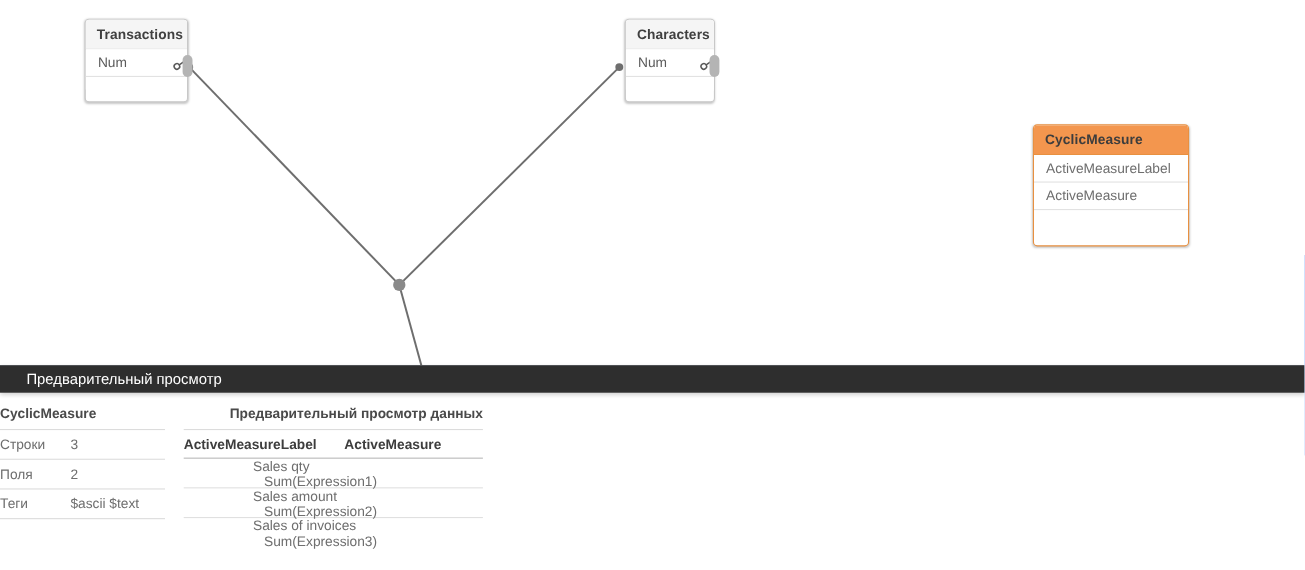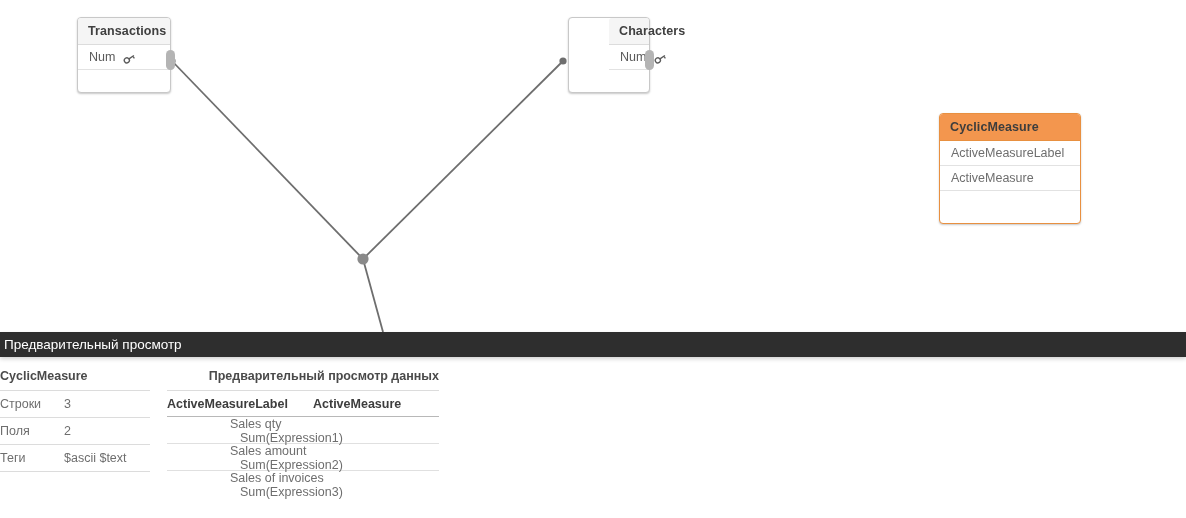--- a/index.html
+++ b/index.html
@@ -57,20 +57,21 @@
   .node-body { background: #ffffff; border-radius: 0 0 3px 3px; }
   .node-field {
     height: 25px;
     display: flex;
     align-items: center;
     padding-left: 11px;
     font-size: 12.5px;
     color: #5a5a5a;
     border-bottom: 1px solid #e2e2e2;
     white-space: nowrap;
+    justify-content: space-between;
   }
   .node-field:last-child { border-bottom: none; }
   .node-field.empty { height: 14px; }
   .key-icon {
     display: inline-block;
     margin-left: 8px;
     width: 13px;
     height: 13px;
     position: relative;
     top: 1px;
@@ -102,21 +103,21 @@
     width: 1186px;
     height: 186px;
     background: #ffffff;
   }
   #preview-header {
     height: 25px;
     background: #2e2e2e;
     color: #ffffff;
     display: flex;
     align-items: center;
-    padding-left: 4px;
+    padding-left: 24px;
     font-size: 13.5px;
     box-shadow: 0 2px 4px rgba(0,0,0,0.18);
     position: relative;
     z-index: 3;
   }
   #preview-body {
     position: relative;
     height: 161px;
     background: #ffffff;
     overflow: hidden;
@@ -220,21 +221,21 @@
                 <rect x="12.3" y="8.6" width="1.6" height="2.6"></rect>
               </g>
             </svg>
           </span>
         </div>
         <div class="node-field empty"></div>
       </div>
       <div class="handle right"></div>
     </div>
 
-    <div class="node" style="left:568px; top:17px; width:82px; height:76px;padding-left:40px;">
+    <div class="node" style="left:568px; top:17px; width:82px; height:76px;">
       <div class="node-header">Characters</div>
       <div class="node-body">
         <div class="node-field">
           <span>Num</span>
           <span class="key-icon">
             <svg viewBox="0 0 16 16" width="13" height="13">
               <g transform="rotate(-35 8 8)" fill="#5a5a5a">
                 <circle cx="4" cy="8" r="3.1" fill="none" stroke="#5a5a5a" stroke-width="1.7"></circle>
                 <rect x="6.6" y="7.2" width="8" height="1.7"></rect>
                 <rect x="12.3" y="8.6" width="1.6" height="2.6"></rect>

